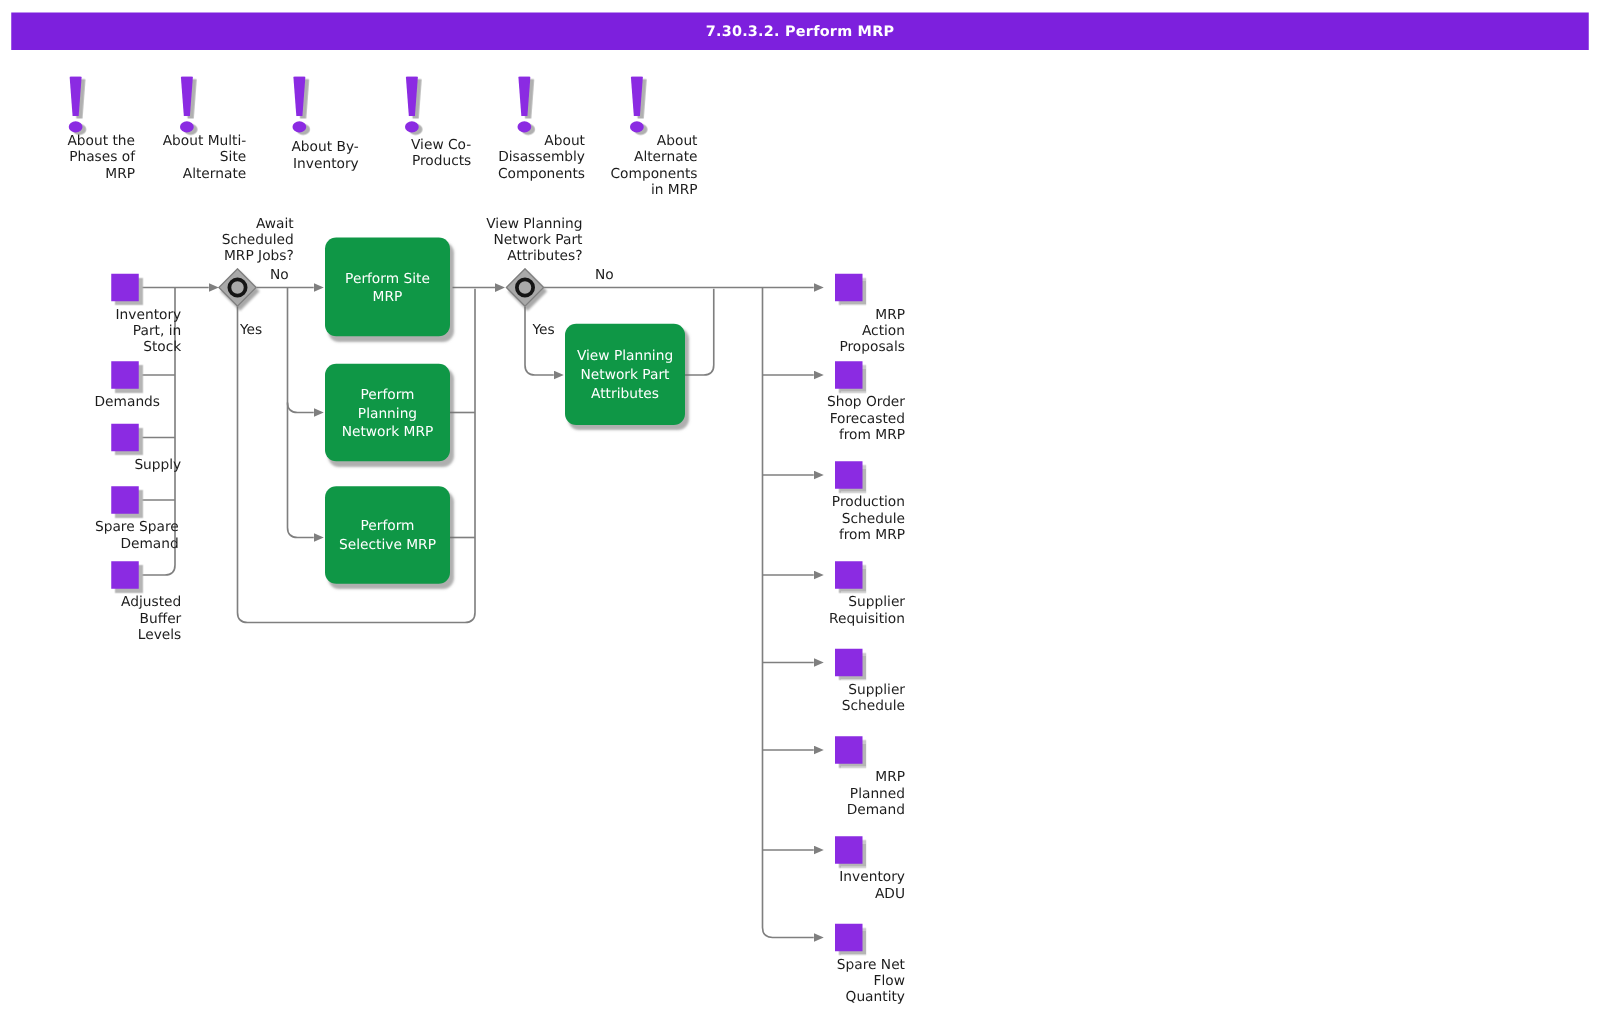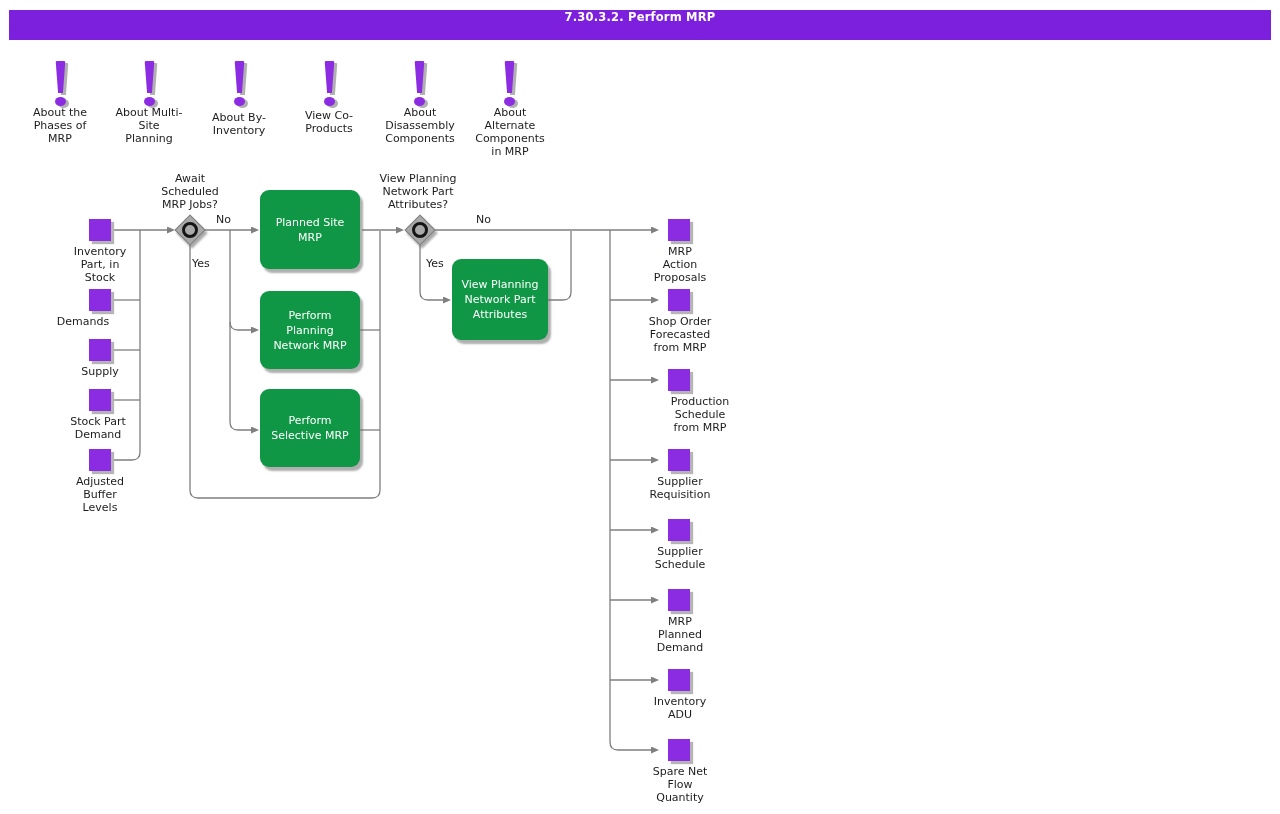--- a/index.html
+++ b/index.html
@@ -4,25 +4,25 @@
 <style>
   html,body { margin:0; padding:0; background:#ffffff; }
   #canvas {
     position:relative; width:1280px; height:814px; overflow:hidden;
     font-family:"DejaVu Sans","Liberation Sans",sans-serif; color:#1c1c1c;
     background:#ffffff;
   }
   .titlebar {
     position:absolute; left:9px; top:10px; width:1262px; height:30px;
     background:#7d20dd; color:#ffffff; font-weight:bold; font-size:11.5px;
-    display:flex; align-items:flex-start; justify-content:center; letter-spacing:.2px;
+    display:flex; align-items:center; justify-content:center; letter-spacing:.2px;
   }
   svg.wires { position:absolute; left:0; top:0; }
   .lbl {
-    position:absolute; text-align:center; white-space:pre-line;
+    position:absolute; text-align:right; white-space:pre-line;
     font-size:11px; line-height:13px; color:#1c1c1c;
   }
   .yn { position:absolute; font-size:11px; color:#1c1c1c; }
   .node {
     position:absolute; width:22px; height:22px; background:#8b2be2;
     box-shadow:3px 3px 1px #b5b5b5; cursor:pointer;
   }
   .proc {
     position:absolute; background:#0f9746; border-radius:9px; color:#ffffff;
     display:flex; align-items:center; justify-content:center; text-align:center;
@@ -114,21 +114,21 @@
   <div class="excl" style="left:503px;top:61px">
       <div class="bar"></div>
       <div class="dot"></div>
     </div>
 
   <div class="lbl" style="left:12px;top:106px;width:96px">About the
 Phases of
 MRP</div>
   <div class="lbl" style="left:101px;top:106px;width:96px">About Multi-
 Site
-Planning</div>
+Alternate</div>
   <div class="lbl" style="left:191px;top:111px;width:96px">About By-
 Inventory</div>
   <div class="lbl" style="left:281px;top:109px;width:96px">View Co-
 Products</div>
   <div class="lbl" style="left:372px;top:106px;width:96px">About
 Disassembly
 Components</div>
   <div class="lbl" style="left:462px;top:106px;width:96px">About
 Alternate
 Components
@@ -138,21 +138,21 @@
   <div class="node" style="left:89px;top:289px"></div>
   <div class="node" style="left:89px;top:339px"></div>
   <div class="node" style="left:89px;top:389px"></div>
   <div class="node" style="left:89px;top:449px"></div>
 
   <div class="lbl" style="left:55px;top:245px;width:90px">Inventory
 Part, in
 Stock</div>
   <div class="lbl" style="left:38px;top:315px;width:90px">Demands</div>
   <div class="lbl" style="left:55px;top:365px;width:90px">Supply</div>
-  <div class="lbl" style="left:53px;top:415px;width:90px">Stock Part
+  <div class="lbl" style="left:53px;top:415px;width:90px">Spare Spare
 Demand</div>
   <div class="lbl" style="left:55px;top:475px;width:90px">Adjusted
 Buffer
 Levels</div>
 
   <div class="gateway" style="left:175px;top:215px">
     <div class="dia"></div>
     <div class="circ"></div>
   </div>
   <div class="lbl" style="left:145px;top:172px;width:90px">Await
@@ -164,21 +164,21 @@
   <div class="gateway" style="left:405px;top:215px">
     <div class="dia"></div>
     <div class="circ"></div>
   </div>
   <div class="lbl" style="left:370px;top:172px;width:96px">View Planning
 Network Part
 Attributes?</div>
   <div class="yn" style="left:476px;top:213px">No</div>
   <div class="yn" style="left:426px;top:257px">Yes</div>
 
-  <div class="proc" style="left:260px;top:190px;width:100px;height:79px">Planned Site
+  <div class="proc" style="left:260px;top:190px;width:100px;height:79px">Perform Site
 MRP</div>
   <div class="proc" style="left:260px;top:291px;width:100px;height:78px">Perform
 Planning
 Network MRP</div>
   <div class="proc" style="left:260px;top:389px;width:100px;height:78px">Perform
 Selective MRP</div>
   <div class="proc" style="left:452px;top:259px;width:96px;height:81px">View Planning
 Network Part
 Attributes</div>
 
@@ -190,21 +190,21 @@
   <div class="node" style="left:668px;top:589px"></div>
   <div class="node" style="left:668px;top:669px"></div>
   <div class="node" style="left:668px;top:739px"></div>
 
   <div class="lbl" style="left:636px;top:245px;width:88px">MRP
 Action
 Proposals</div>
   <div class="lbl" style="left:636px;top:315px;width:88px">Shop Order
 Forecasted
 from MRP</div>
-  <div class="lbl" style="left:656px;top:395px;width:88px">Production
+  <div class="lbl" style="left:636px;top:395px;width:88px">Production
 Schedule
 from MRP</div>
   <div class="lbl" style="left:636px;top:475px;width:88px">Supplier
 Requisition</div>
   <div class="lbl" style="left:636px;top:545px;width:88px">Supplier
 Schedule</div>
   <div class="lbl" style="left:636px;top:615px;width:88px">MRP
 Planned
 Demand</div>
   <div class="lbl" style="left:636px;top:695px;width:88px">Inventory

